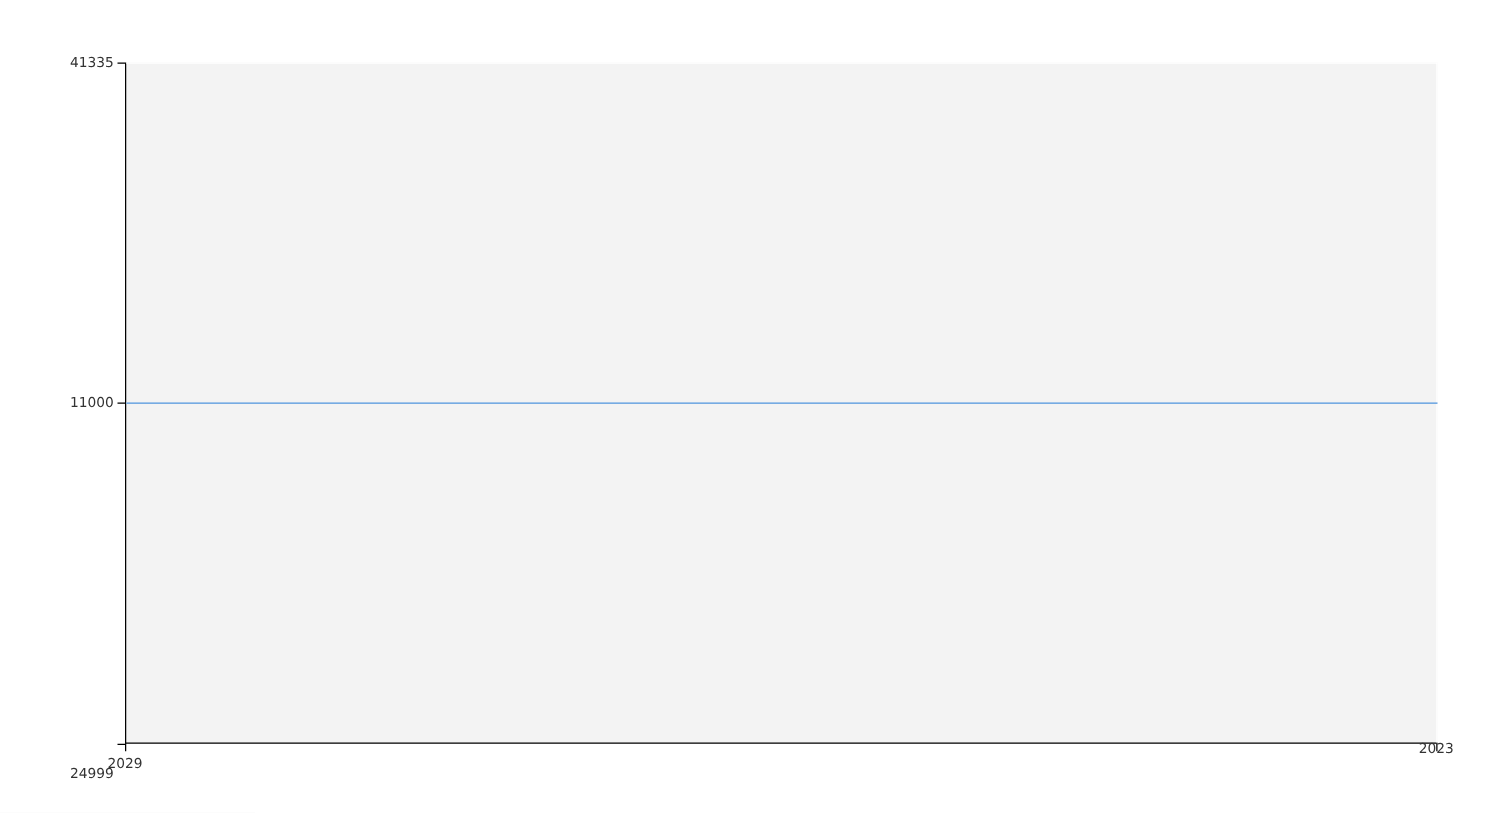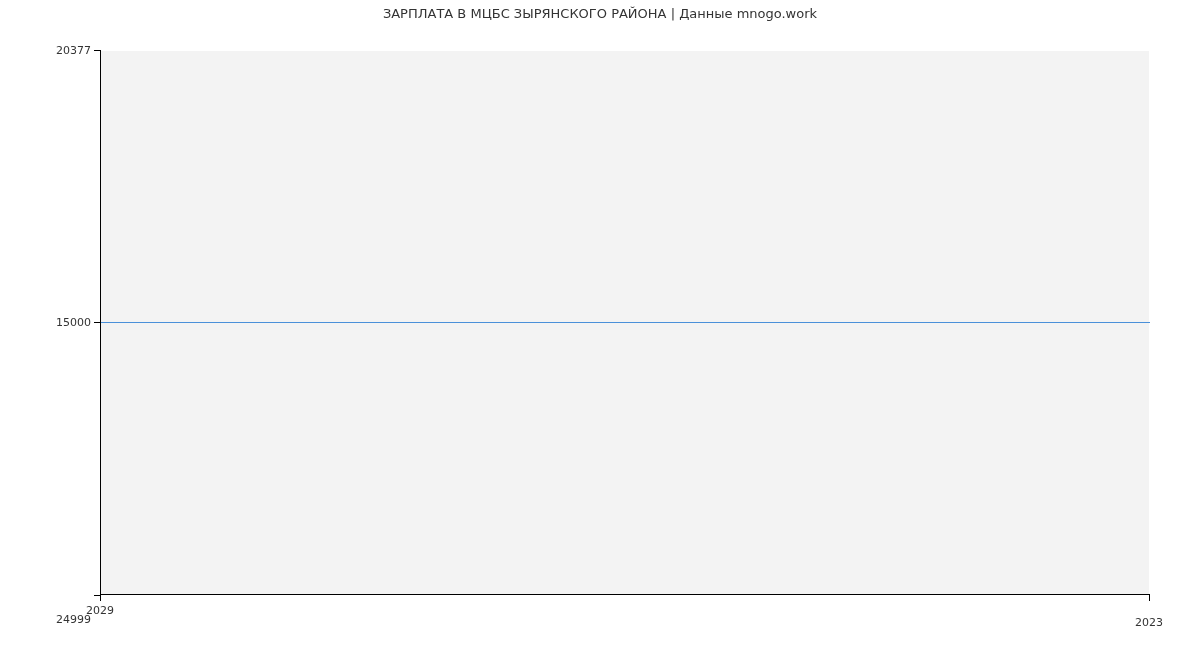--- a/index.html
+++ b/index.html
@@ -85,39 +85,38 @@
     font-size: 11px;
     color: #333;
     transform: translateX(-50%);
   }
 </style>
 </head>
 <body>
 
 <div class="chart-wrap">
 
-  <div class="title">ЗАРПЛАТА В МЦБС ЗЫРЯНСКОГО РАЙОНА | Данные mnogo.work</div>
 
   <div class="plot-area">
 
     <div class="gridline-h" style="top:0;"></div>
     <div class="gridline-h" style="top:50%;"></div>
 
     <div class="gridline-v" style="left:calc(100% - 1px);"></div>
 
     <div class="data-line" style="top:50%;"></div>
   </div>
 
   <div class="ytick-mark" style="left:94px; top:50px;"></div>
   <div class="ytick-mark" style="left:94px; top:322px;"></div>
   <div class="ytick-mark" style="left:94px; top:595px;"></div>
 
-  <div class="ytick-label" style="left:46px; top:50px;">20377</div>
-  <div class="ytick-label" style="left:46px; top:322px;">15000</div>
+  <div class="ytick-label" style="left:46px; top:50px;">41335</div>
+  <div class="ytick-label" style="left:46px; top:322px;">11000</div>
   <div class="ytick-label" style="left:46px; top:595px;margin-top:24px;">24999</div>
 
   <div class="xtick-mark" style="left:100px; top:595px;"></div>
   <div class="xtick-mark" style="left:1149px; top:595px;"></div>
 
   <div class="xtick-label" style="left:100px; top:604px;">2029</div>
-  <div class="xtick-label" style="left:1149px; top:616px;">2023</div>
+  <div class="xtick-label" style="left:1149px; top:592px;">2023</div>
 
 </div>
 
 </body></html>

